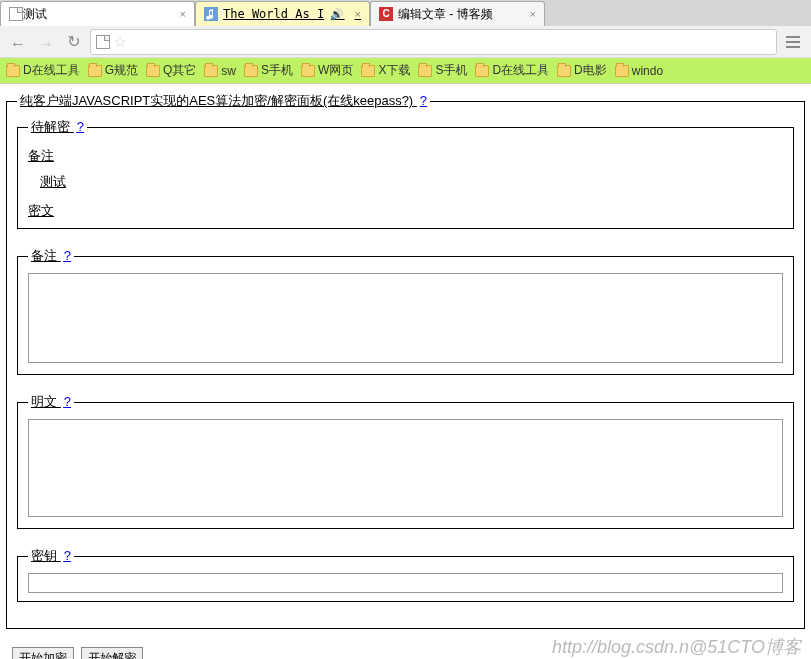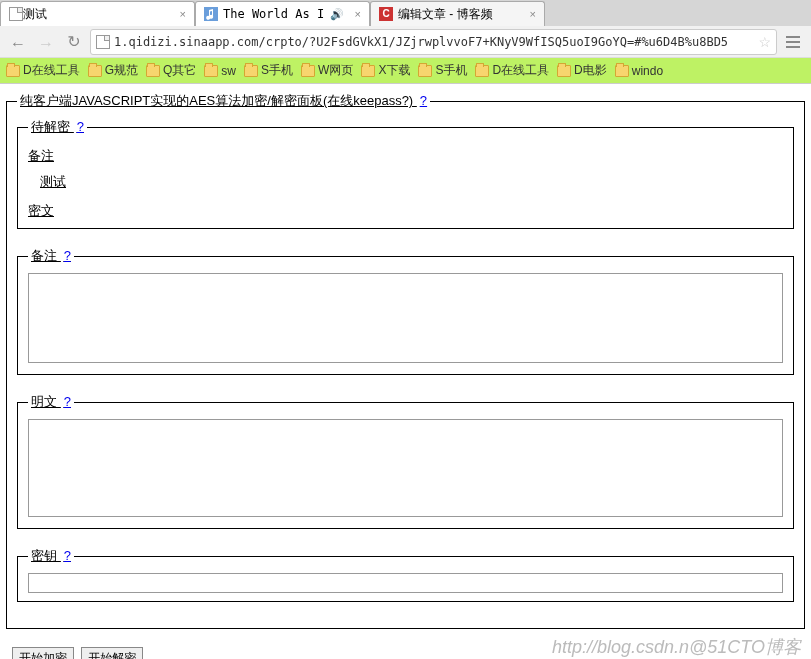--- a/index.html
+++ b/index.html
@@ -3,21 +3,21 @@
   <meta charset="utf-8">
   <style>
     * { margin: 0; padding: 0; box-sizing: border-box; }
     body { font-family: "SimSun", sans-serif; font-size: 12px; background: #fff; width: 811px; height: 659px; overflow: hidden; }
     
     .tabs { display: flex; background: #d6d6d6; height: 26px; align-items: flex-end; }
     .tab { display: flex; align-items: center; padding: 4px 8px; background: #f5f5f5; border: 1px solid #aaa; border-bottom: none; border-radius: 3px 3px 0 0; margin-right: 0; font-size: 12px; height: 25px; white-space: nowrap; overflow: hidden; }
     .tab.active { background: #fff; }
     .tab-icon { width: 14px; height: 14px; margin-right: 5px; }
     .tab-close { margin-left: 6px; color: #888; font-size: 11px; cursor: pointer; }
-    .tab-music { background: #ffffff; flex: 0 0 175px; }
+    .tab-music { background: #fef9c3; flex: 0 0 175px; text-decoration: underline; }
     .tab-blog { flex: 0 0 175px; }
     
     .page-icon { width: 14px; height: 14px; border: 1px solid #999; background: #fff; position: relative; }
     .page-icon::before { content: ""; position: absolute; top: 0; right: 0; width: 4px; height: 4px; border-left: 1px solid #999; border-bottom: 1px solid #999; background: #f0f0f0; }
     
     .toolbar { display: flex; align-items: center; background: #f1f1f1; border-bottom: 1px solid #ddd; padding: 4px 6px; height: 32px; gap: 4px; }
     .nav-btn { width: 24px; height: 24px; display: flex; align-items: center; justify-content: center; color: #888; font-size: 16px; cursor: pointer; border-radius: 3px; }
     
     .omnibox { flex: 1; display: flex; align-items: center; background: #fff; border: 1px solid #ccc; border-radius: 3px; height: 26px; padding: 0 5px; }
     .omnibox-icon { width: 14px; height: 14px; margin-right: 4px; }
@@ -72,21 +72,20 @@
     <span class="tab-close">×</span>
   </div>
 </div>
 
 <div class="toolbar">
   <div class="nav-btn">←</div>
   <div class="nav-btn" style="color:#ccc">→</div>
   <div class="nav-btn">↻</div>
   <div class="omnibox">
     <span class="page-icon omnibox-icon"></span>
-    <input class="omnibox-input" value="1.qidizi.sinaapp.com/crpto/?U2FsdGVkX1/JZjrwplvvoF7+KNyV9WfISQ5uoI9GoYQ=#%u6D4B%u8BD5" style="">
     <span class="star">☆</span>
   </div>
   <div class="menu-icon">
     <div class="menu-line"></div>
       <div class="menu-line"></div>
       <div class="menu-line"></div>
   </div>
 </div>
 
 <div class="bookmarks">

